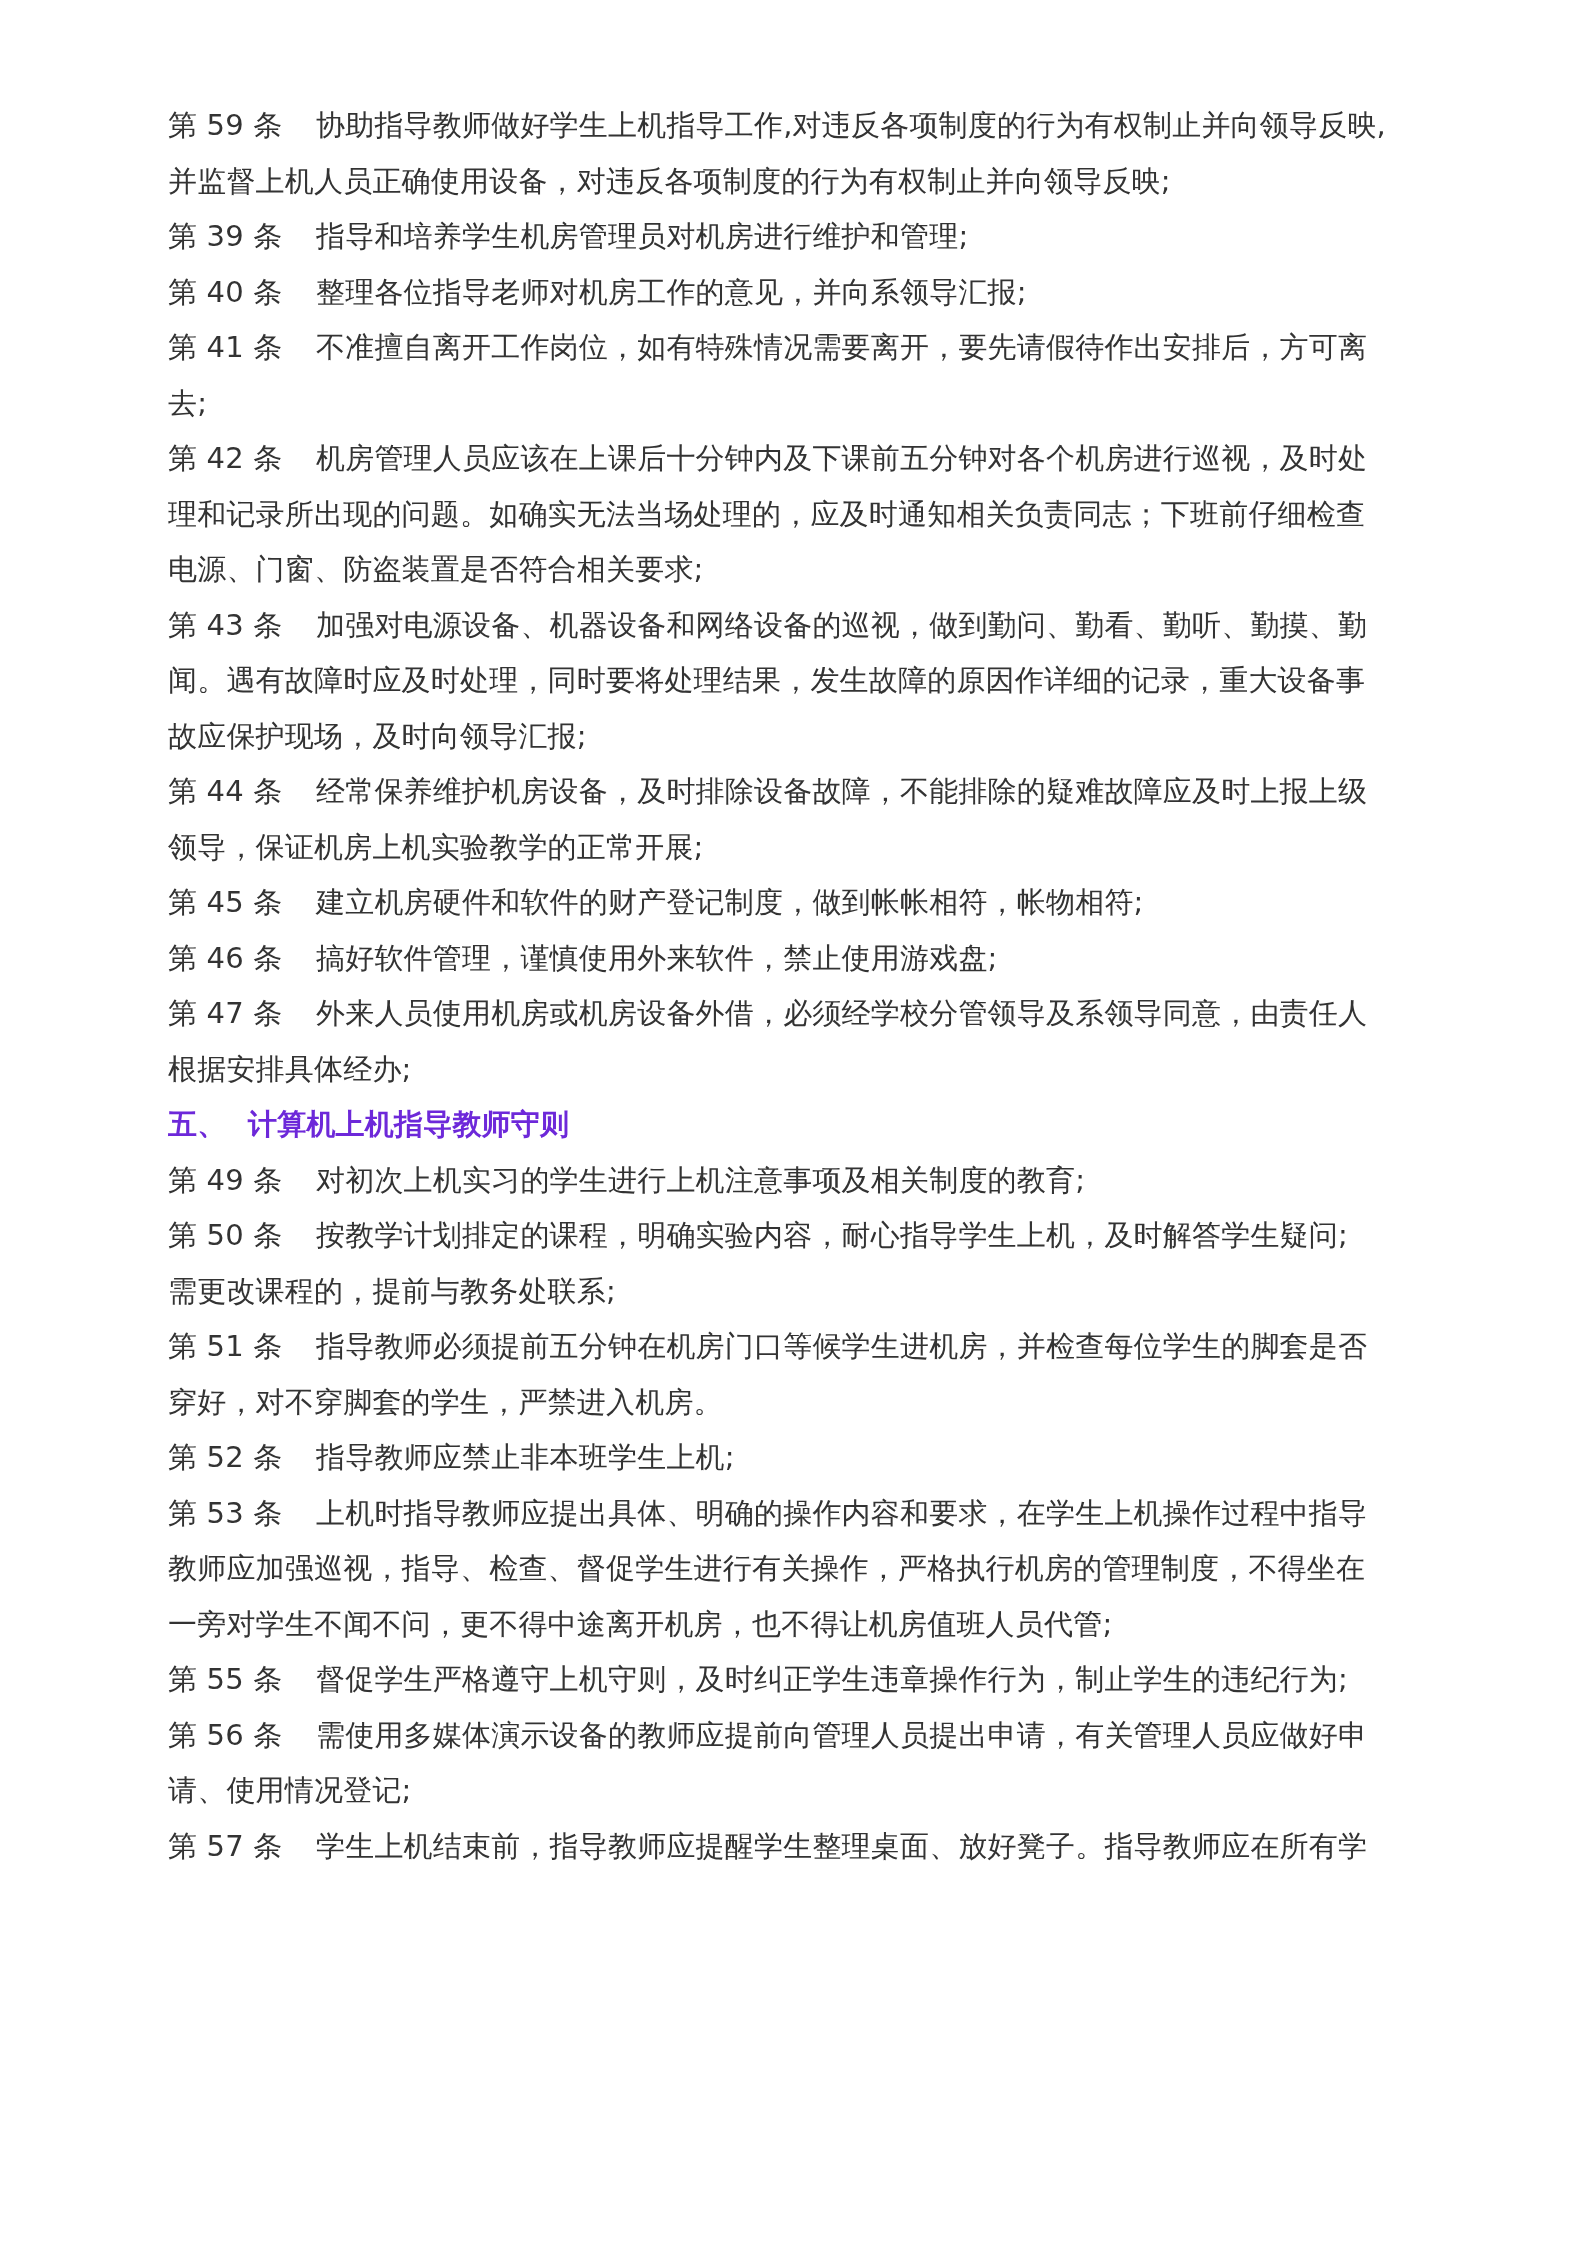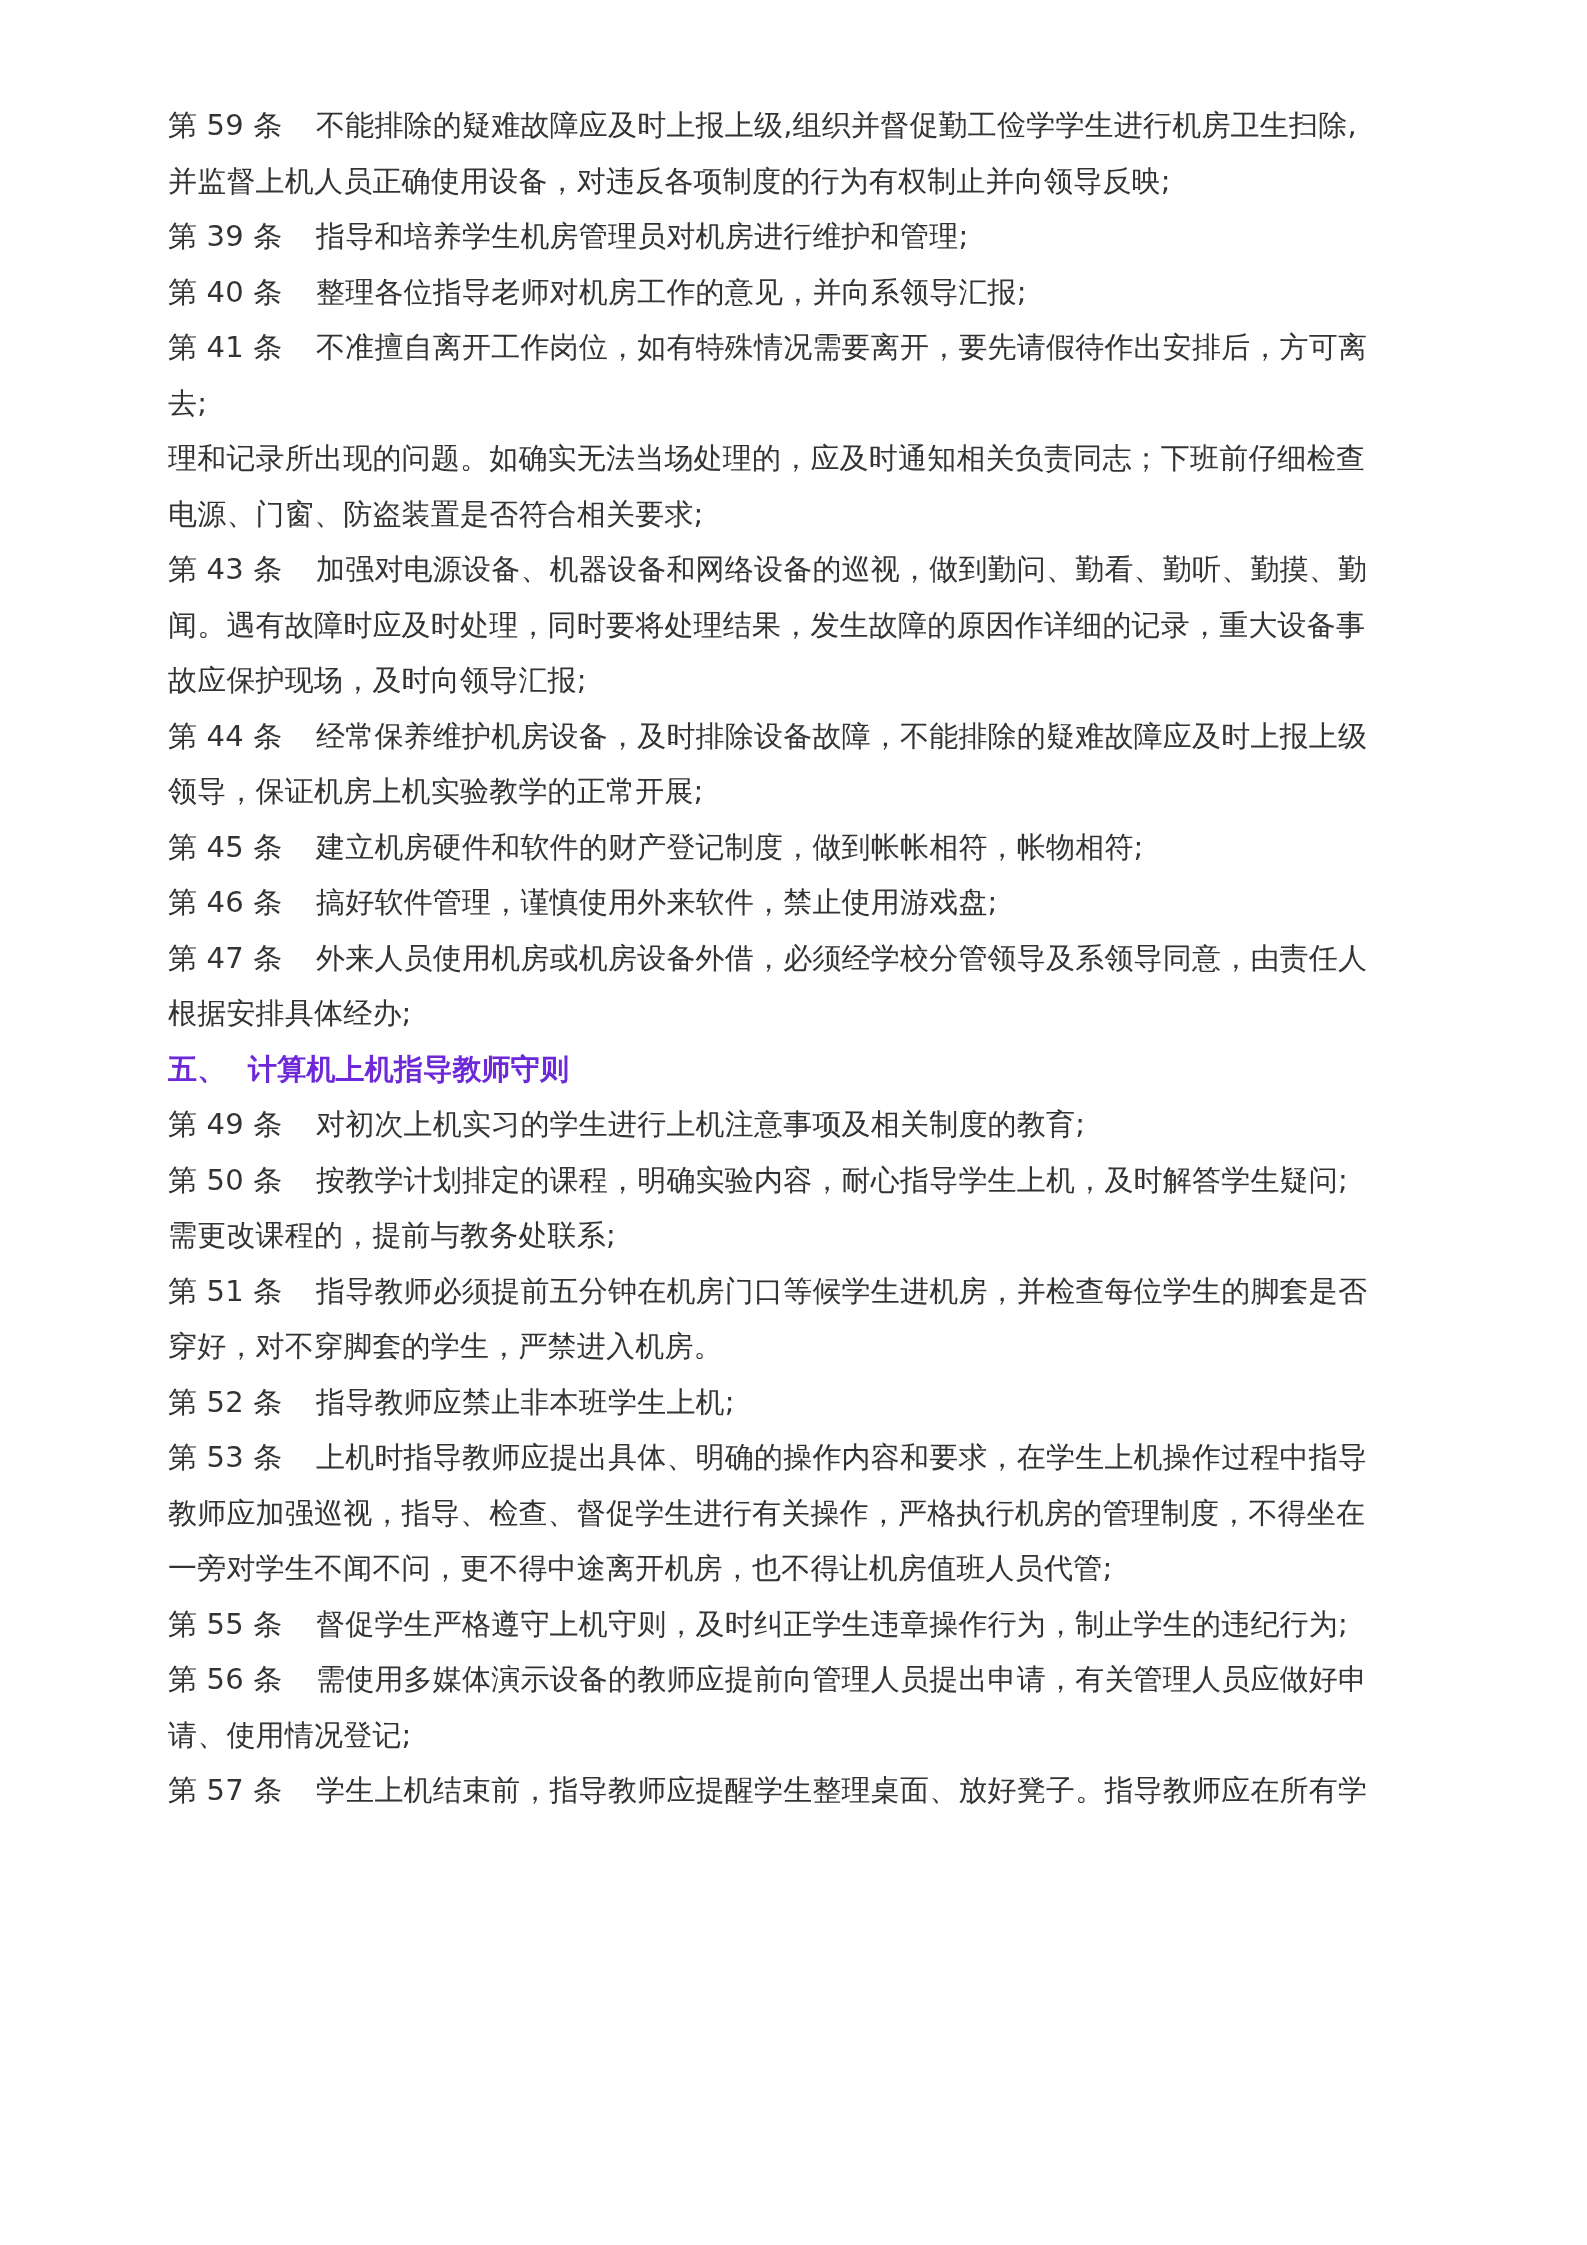--- a/index.html
+++ b/index.html
@@ -38,26 +38,27 @@
     }
     .heading .sec-num {
       display: inline-block;
       width: 80px;
     }
   </style>
 </head>
 <body>
 
 <div class="page">
-  <div class="line"><span class="article-num">第 59 条</span><span>不能排除的疑难故障应及时上报上级,组织并督促勤工俭学学生进行机房卫生扫除,</span></div>
+  <div class="line"><span class="article-num">第 59 条</span><span>协助指导教师做好学生上机指导工作,对违反各项制度的行为有权制止并向领导反映,</span></div>
   <div class="line"><span>并监督上机人员正确使用设备，对违反各项制度的行为有权制止并向领导反映;</span></div>
   <div class="line"><span class="article-num">第 39 条</span><span>指导和培养学生机房管理员对机房进行维护和管理;</span></div>
   <div class="line"><span class="article-num">第 40 条</span><span>整理各位指导老师对机房工作的意见，并向系领导汇报;</span></div>
   <div class="line"><span class="article-num">第 41 条</span><span>不准擅自离开工作岗位，如有特殊情况需要离开，要先请假待作出安排后，方可离</span></div>
   <div class="line"><span>去;</span></div>
+  <div class="line"><span class="article-num">第 42 条</span><span>机房管理人员应该在上课后十分钟内及下课前五分钟对各个机房进行巡视，及时处</span></div>
   <div class="line"><span>理和记录所出现的问题。如确实无法当场处理的，应及时通知相关负责同志；下班前仔细检查</span></div>
   <div class="line"><span>电源、门窗、防盗装置是否符合相关要求;</span></div>
   <div class="line"><span class="article-num">第 43 条</span><span>加强对电源设备、机器设备和网络设备的巡视，做到勤问、勤看、勤听、勤摸、勤</span></div>
   <div class="line"><span>闻。遇有故障时应及时处理，同时要将处理结果，发生故障的原因作详细的记录，重大设备事</span></div>
   <div class="line"><span>故应保护现场，及时向领导汇报;</span></div>
   <div class="line"><span class="article-num">第 44 条</span><span>经常保养维护机房设备，及时排除设备故障，不能排除的疑难故障应及时上报上级</span></div>
   <div class="line"><span>领导，保证机房上机实验教学的正常开展;</span></div>
   <div class="line"><span class="article-num">第 45 条</span><span>建立机房硬件和软件的财产登记制度，做到帐帐相符，帐物相符;</span></div>
   <div class="line"><span class="article-num">第 46 条</span><span>搞好软件管理，谨慎使用外来软件，禁止使用游戏盘;</span></div>
   <div class="line"><span class="article-num">第 47 条</span><span>外来人员使用机房或机房设备外借，必须经学校分管领导及系领导同意，由责任人</span></div>

